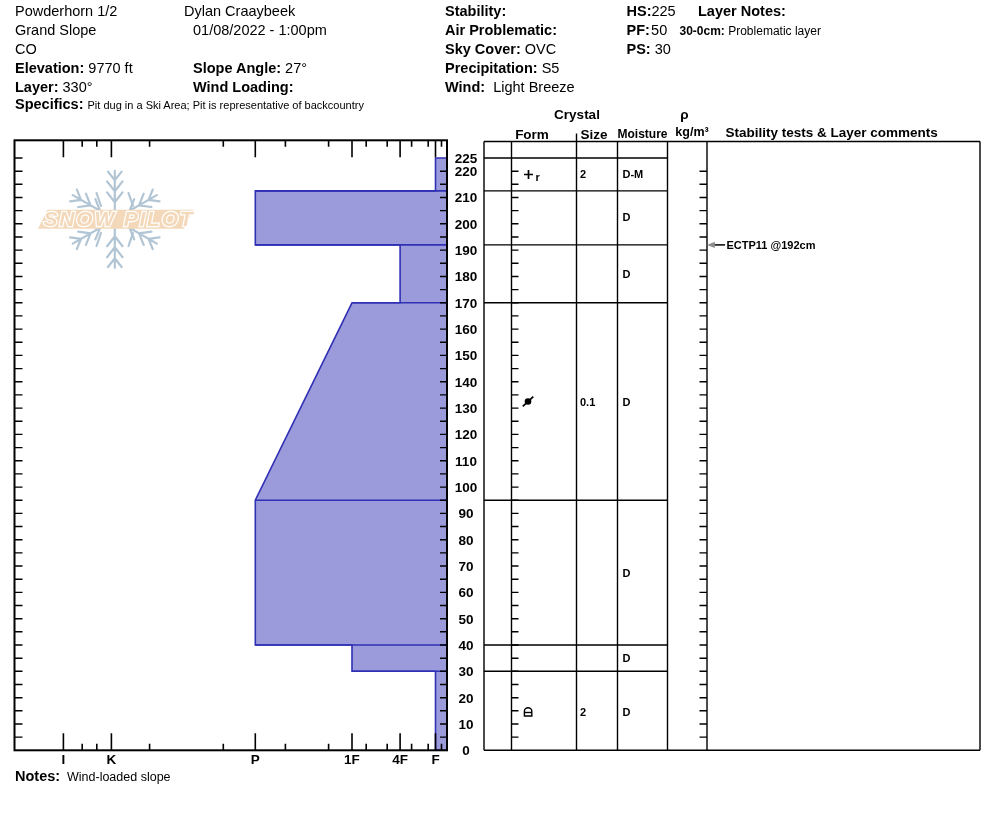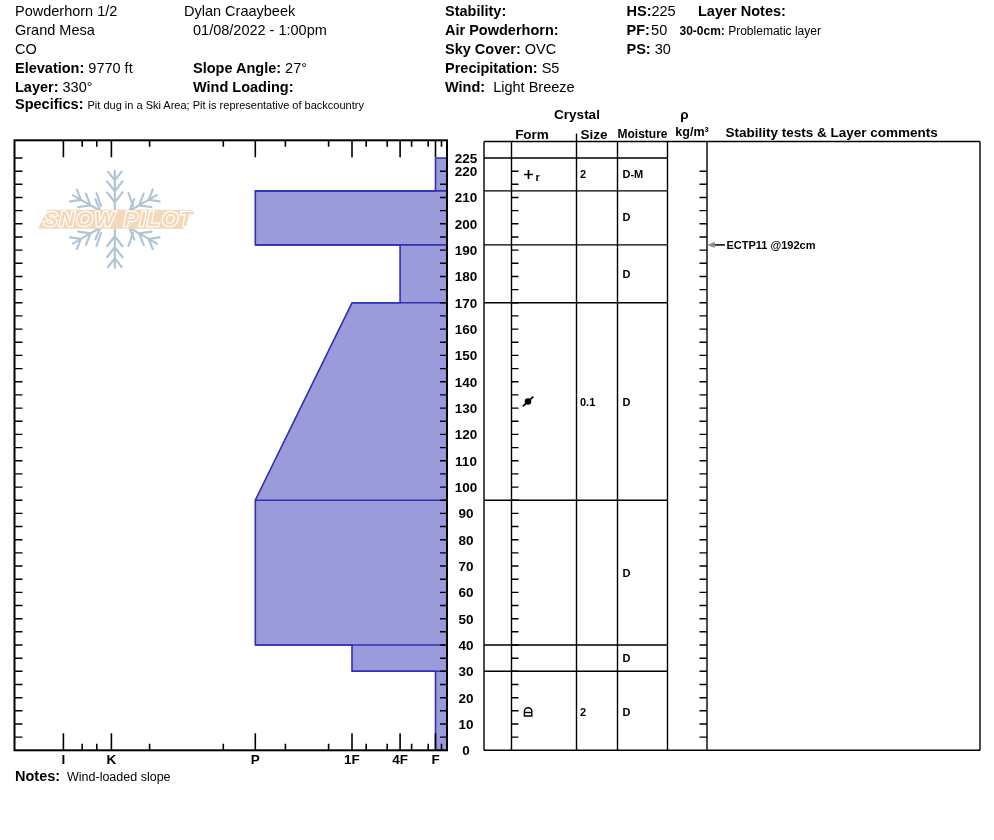--- a/index.html
+++ b/index.html
@@ -5,42 +5,42 @@
 #page{position:relative;width:994px;height:796px;overflow:hidden;background:#fff;
   font-family:"Liberation Sans",sans-serif;color:#000}
 .h{position:absolute;font-size:14.5px;white-space:nowrap;line-height:17px}
 .s{font-size:11px}
 </style></head>
 <body>
 <div id="page">
 
 <div class="h" style="left:15px;top:2.5px">Powderhorn 1/2</div>
 
-<div class="h" style="left:15px;top:21.7px">Grand Mesa</div>
+<div class="h" style="left:15px;top:21.7px">Grand Slope</div>
 
 <div class="h" style="left:15px;top:40.9px">CO</div>
 
 <div class="h" style="left:15px;top:60.1px"><b>Elevation:</b> 9770 ft</div>
 
 <div class="h" style="left:15px;top:79.3px"><b>Layer:</b> 330°</div>
 
 <div class="h" style="left:15px;top:96px"><b>Specifics:</b> <span class="s">Pit dug in a Ski Area; Pit is representative of backcountry</span></div>
 
 <div class="h" style="left:184px;top:2.5px">Dylan Craaybeek</div>
 
 <div class="h" style="left:193px;top:21.7px">01/08/2022 - 1:00pm</div>
 
 
 <div class="h" style="left:193px;top:60.1px"><b>Slope Angle:</b> 27°</div>
 
 <div class="h" style="left:193px;top:79.3px"><b>Wind Loading:</b></div>
 
 <div class="h" style="left:445px;top:2.5px"><b>Stability:</b></div>
 
-<div class="h" style="left:445px;top:21.7px"><b>Air Powderhorn:</b></div>
+<div class="h" style="left:445px;top:21.7px"><b>Air Problematic:</b></div>
 
 <div class="h" style="left:445px;top:40.9px"><b>Sky Cover:</b> OVC</div>
 
 <div class="h" style="left:445px;top:60.1px"><b>Precipitation:</b> S5</div>
 
 <div class="h" style="left:445px;top:79.3px"><b>Wind:</b>&nbsp; Light Breeze</div>
 
 <div class="h" style="left:626.5px;top:2.5px"><b>HS:</b>225</div>
 
 <div class="h" style="left:626.5px;top:21.7px"><b>PF:</b> 50</div>

